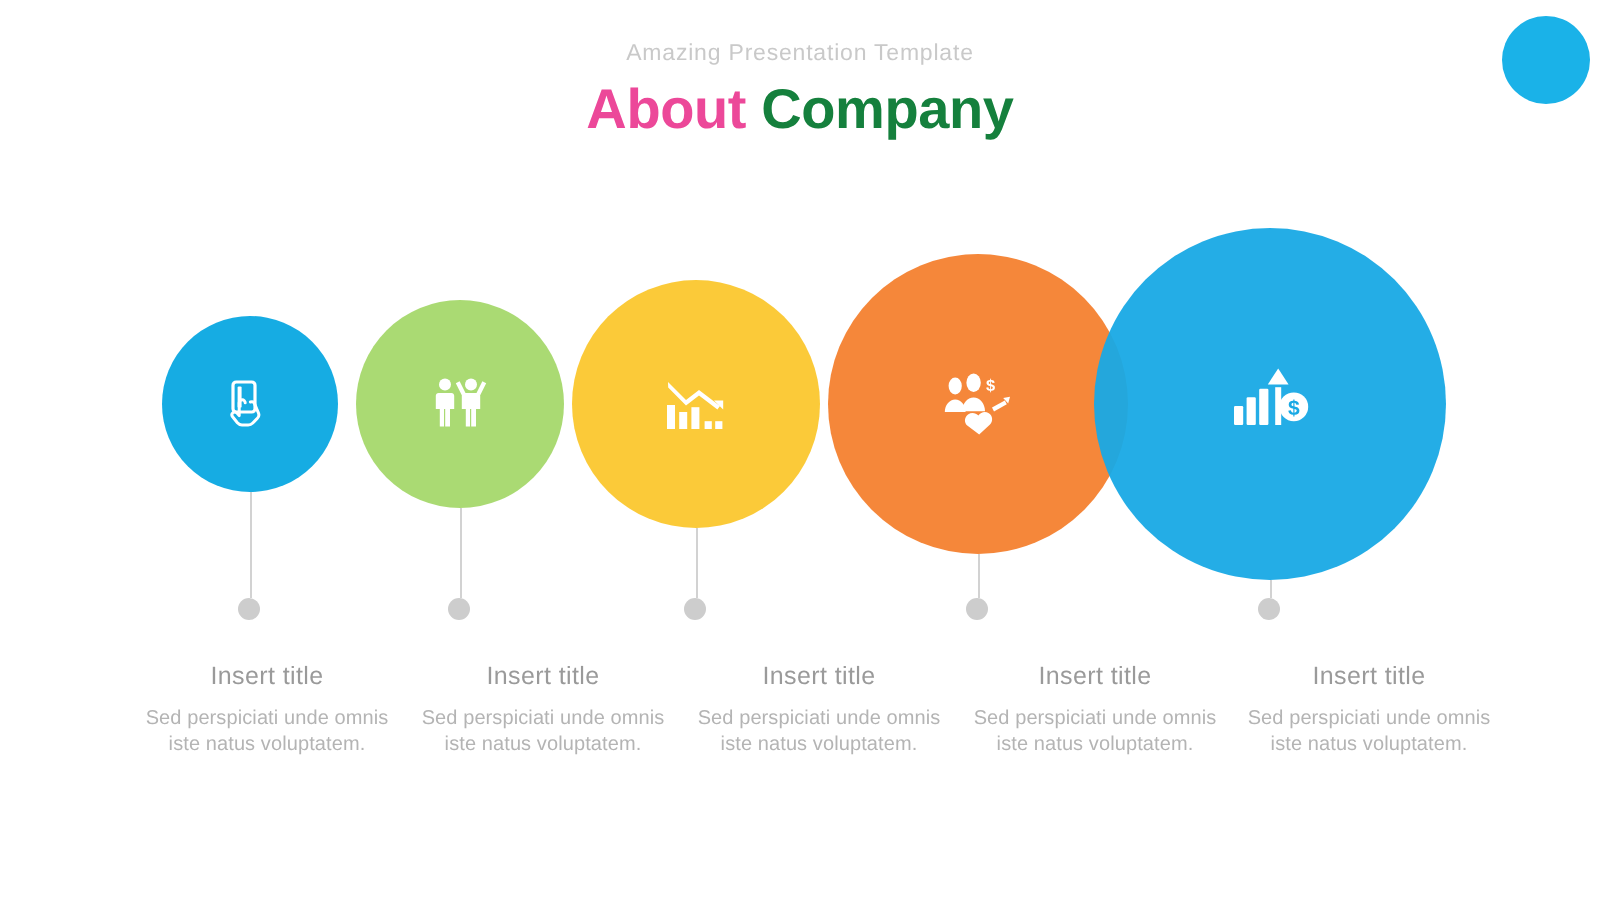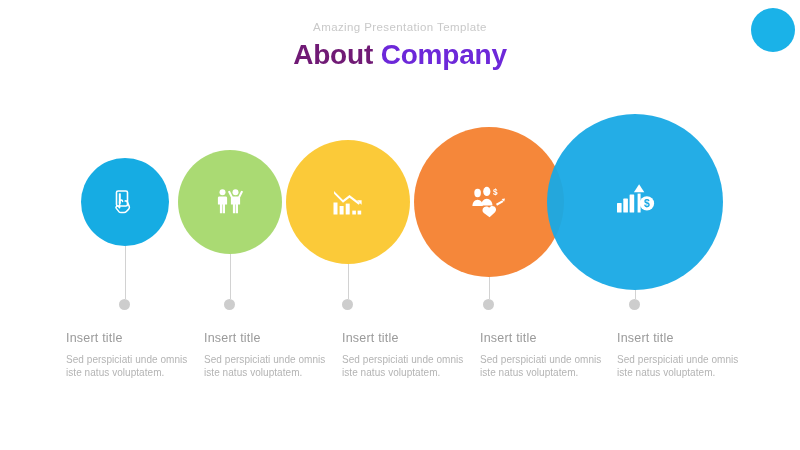--- a/index.html
+++ b/index.html
@@ -48,22 +48,22 @@
     line-height: 14px;
     font-weight: 400;
   }
   .title {
     margin-top: 4px;
     font-size: 28px;
     font-weight: bold;
     line-height: 33px;
     letter-spacing: -0.2px;
   }
-  .title .t-dark { color: #701a75; }
-  .title .t-accent { color: #6d28d9; }
+  .title .t-dark { color: #ec4899; }
+  .title .t-accent { color: #15803d; }
 
   
   .circles {
     position: absolute;
     left: 0;
     top: 0;
     width: 800px;
     height: 450px;
   }
   .bubble {
@@ -93,20 +93,21 @@
   .captions {
     position: absolute;
     left: 0;
     top: 0;
     width: 800px;
     height: 450px;
   }
   .caption {
     position: absolute;
     width: 135px;
+    text-align: center;
   }
   .caption-title {
     font-size: 12.5px;
     color: #9a9a9a;
     font-weight: 400;
     line-height: 16px;
     letter-spacing: 0.2px;
     margin-bottom: 7px;
   }
   .caption-body {

